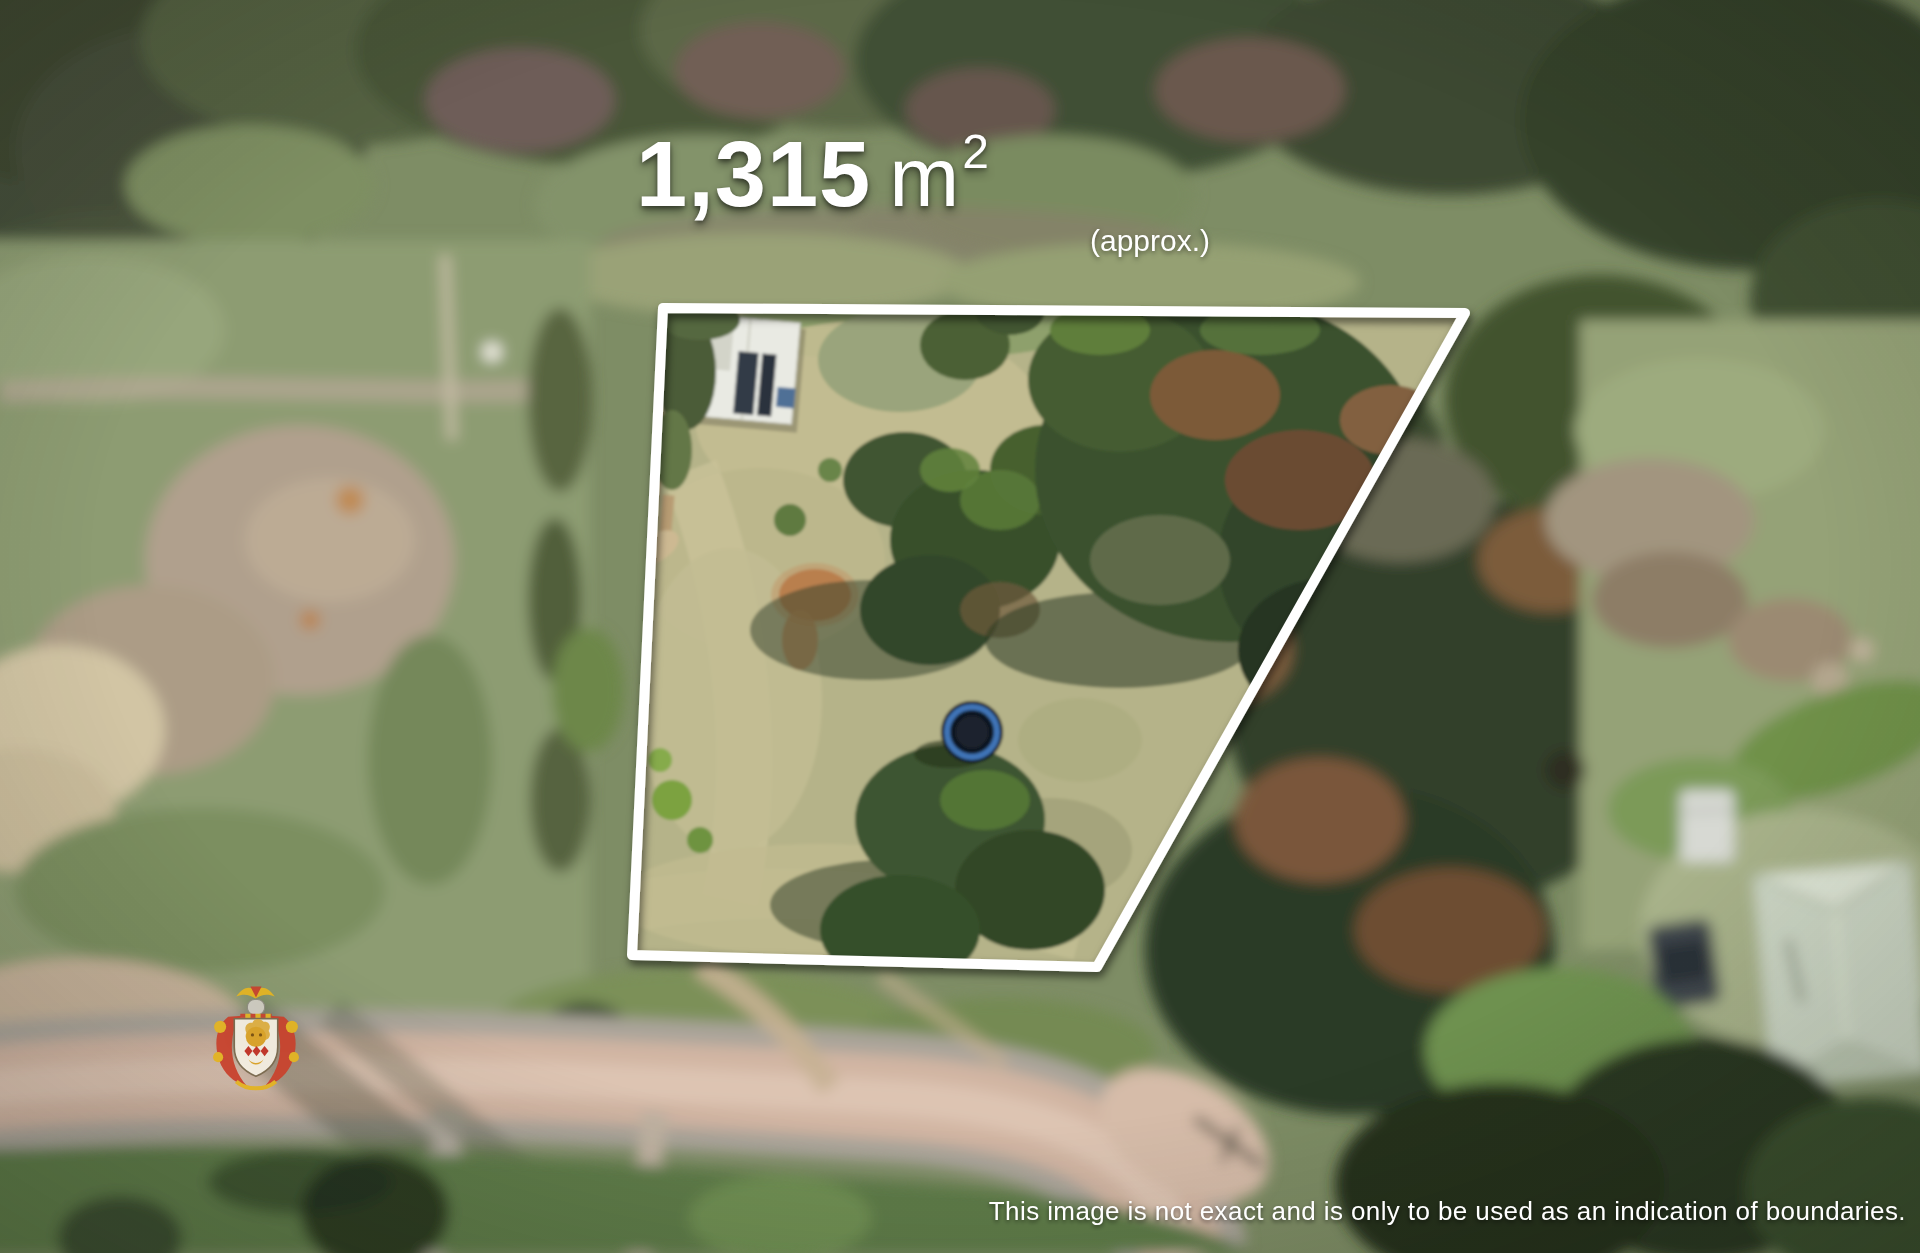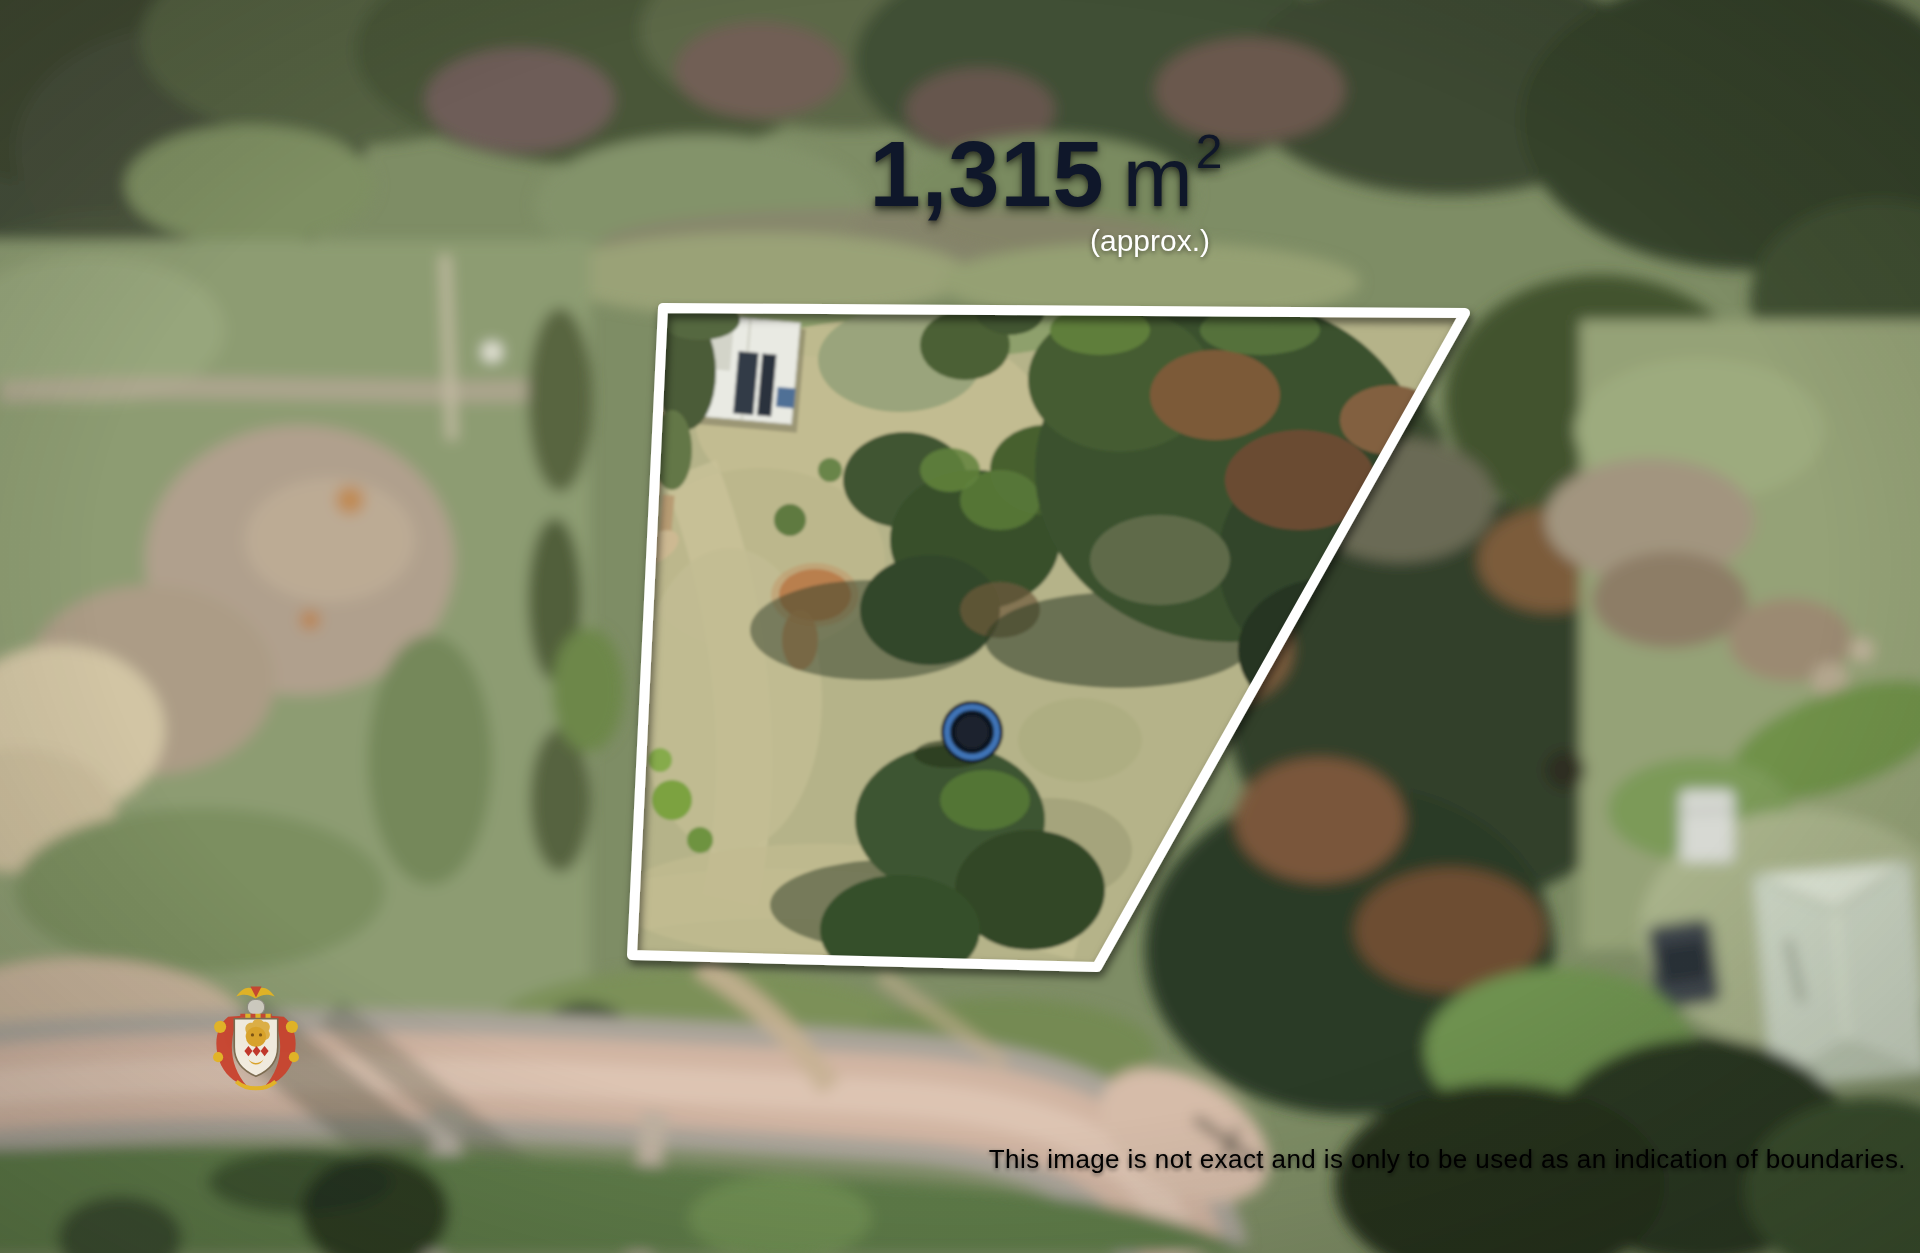--- a/index.html
+++ b/index.html
@@ -4,35 +4,35 @@
 <style>
   html,body { margin:0; padding:0; background:#1e2218; }
   .stage {
     position:relative; width:1920px; height:1253px; overflow:hidden;
     background:#7d8c64;
     font-family:"Liberation Sans", sans-serif;
   }
   .scene { position:absolute; left:0; top:0; width:1920px; height:1253px; display:block; }
 
   .area-label {
-    position:absolute; left:636px; top:128px; width:820px; text-align:center;
-    color:#0f172a; line-height:1; white-space:nowrap;
+    position:absolute; left:636px; top:128px; width:820px; text-align:left;
+    color:#ffffff; line-height:1; white-space:nowrap;
     text-shadow:0 5px 10px rgba(0,0,0,.45), 0 2px 4px rgba(0,0,0,.4);
   }
   .area-value { font-size:92px; font-weight:700; letter-spacing:1px; }
   .area-unit  { font-size:84px; font-weight:400; margin-left:18px; }
   .area-exp   { font-size:48px; font-weight:400; vertical-align:38px; margin-left:3px; }
   .area-approx {
     position:absolute; left:1090px; top:224px; width:180px; text-align:left;
     font-size:30px; font-weight:400; color:#ffffff;
     text-shadow:0 2px 5px rgba(0,0,0,.5);
   }
   .disclaimer {
-    position:absolute; right:14px; top:1144px;
-    font-size:26px; color:#000000; letter-spacing:.4px;
+    position:absolute; right:14px; top:1196px;
+    font-size:26px; color:#ffffff; letter-spacing:.4px;
     text-shadow:0 2px 4px rgba(0,0,0,.55);
     text-align:right;
   }
   .crest { position:absolute; left:208px; top:982px; width:96px; height:118px; opacity:.95; }
 </style>
 </head>
 <body>
 
 <div class="stage">
 

